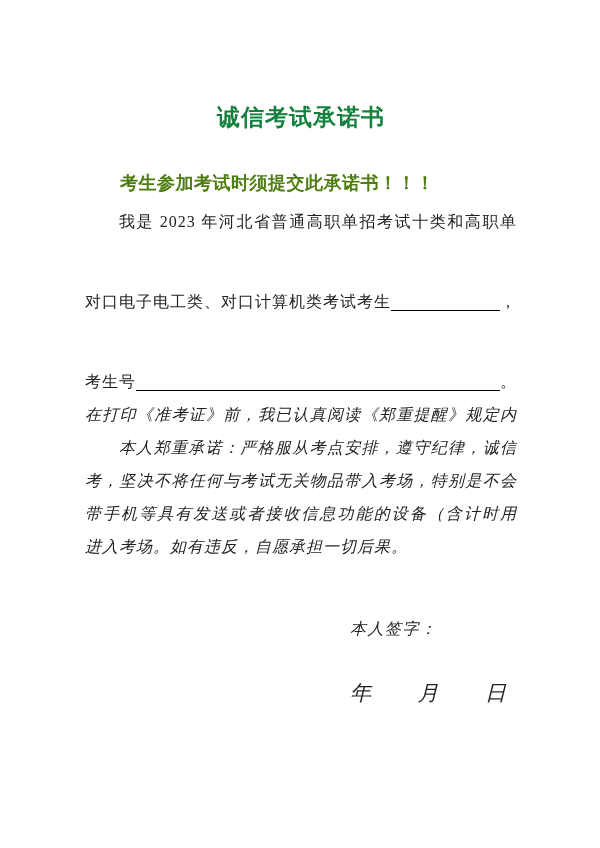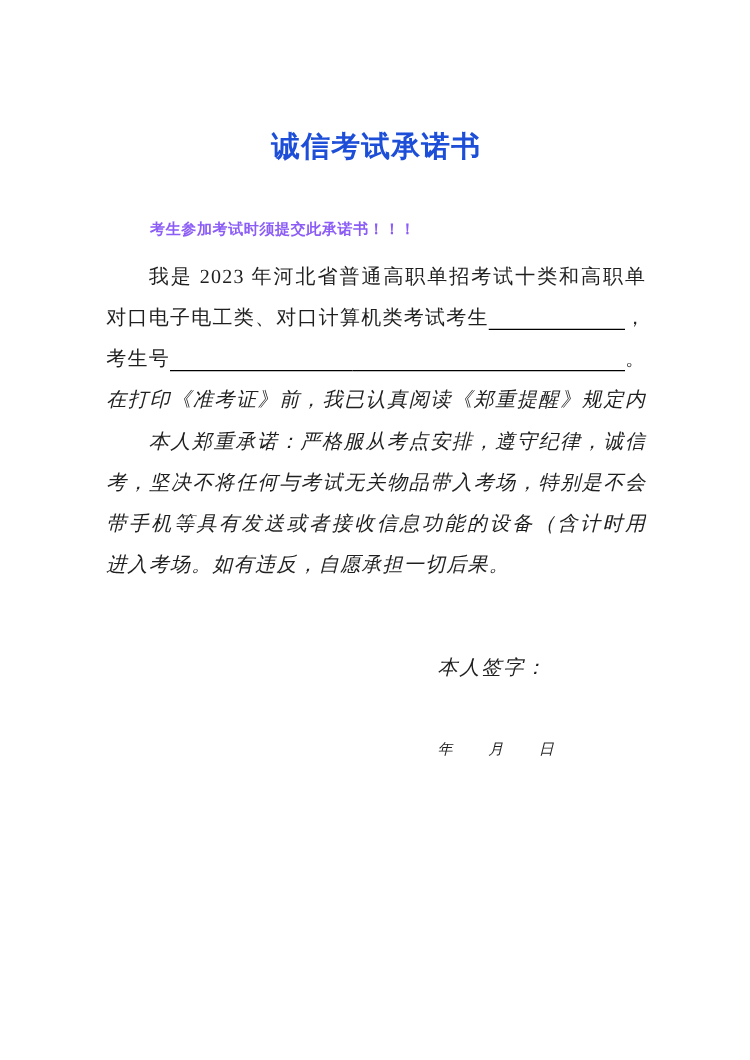--- a/index.html
+++ b/index.html
@@ -18,31 +18,31 @@
     box-sizing: border-box;
     padding: 0 83px 0 85px;
   }
   .doc-title {
     margin: 103px 0 0 0;
     height: 28px;
     line-height: 28px;
     font-size: 23px;
     font-weight: bold;
     text-align: center;
-    color: #1d4ed8;
+    color: #15803d;
     font-family: "Liberation Sans", sans-serif;
     letter-spacing: 1px;
   }
   .notice {
     margin: 40px 0 0 35px;
     height: 24px;
     line-height: 24px;
-    font-size: 12px;
+    font-size: 18px;
     font-weight: bold;
-    color: #8b5cf6;
+    color: #4d7c0f;
     font-family: "Liberation Sans", sans-serif;
     letter-spacing: 0.5px;
   }
   .body-block {
     margin-top: 10px;
   }
   .line {
     height: 33px;
     line-height: 33px;
     font-size: 16px;
@@ -57,20 +57,21 @@
   }
   .indent {
     text-indent: 34px;
   }
   .kai {
     font-style: italic;
   }
   .flexline {
     display: flex;
     align-items: flex-start;
+    margin-top: 47px;
   }
   .flexline > span {
     white-space: nowrap;
   }
   .blank {
     border-bottom: 1px solid #000000;
     height: 25px;
     flex: 1 1 0;
   }
   .blank.w2 { flex-grow: 2; }
@@ -80,21 +81,21 @@
     height: 33px;
     line-height: 33px;
     font-size: 16px;
     letter-spacing: 1.5px;
     font-style: italic;
   }
   .date-line {
     margin: 32px 0 0 265px;
     height: 33px;
     line-height: 33px;
-    font-size: 12px;
+    font-size: 21px;
     letter-spacing: 1.5px;
     font-style: italic;
   }
 </style>
 </head>
 <body>
 
 <div class="page">
 
   <h1 class="doc-title">诚信考试承诺书</h1>

